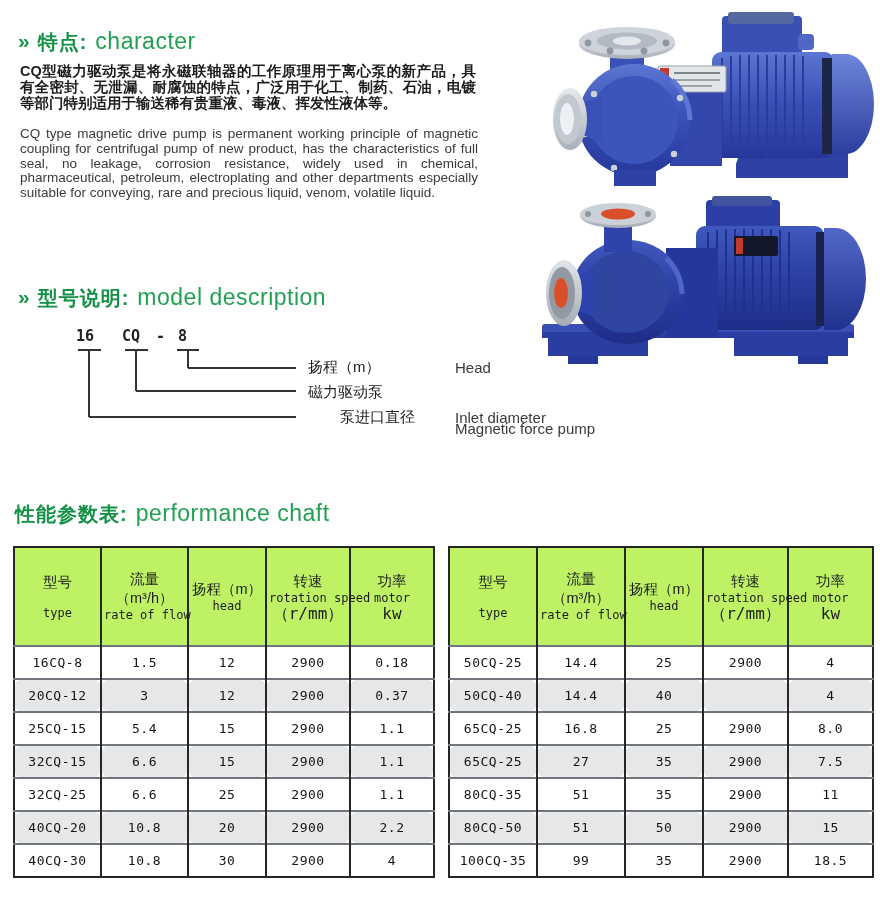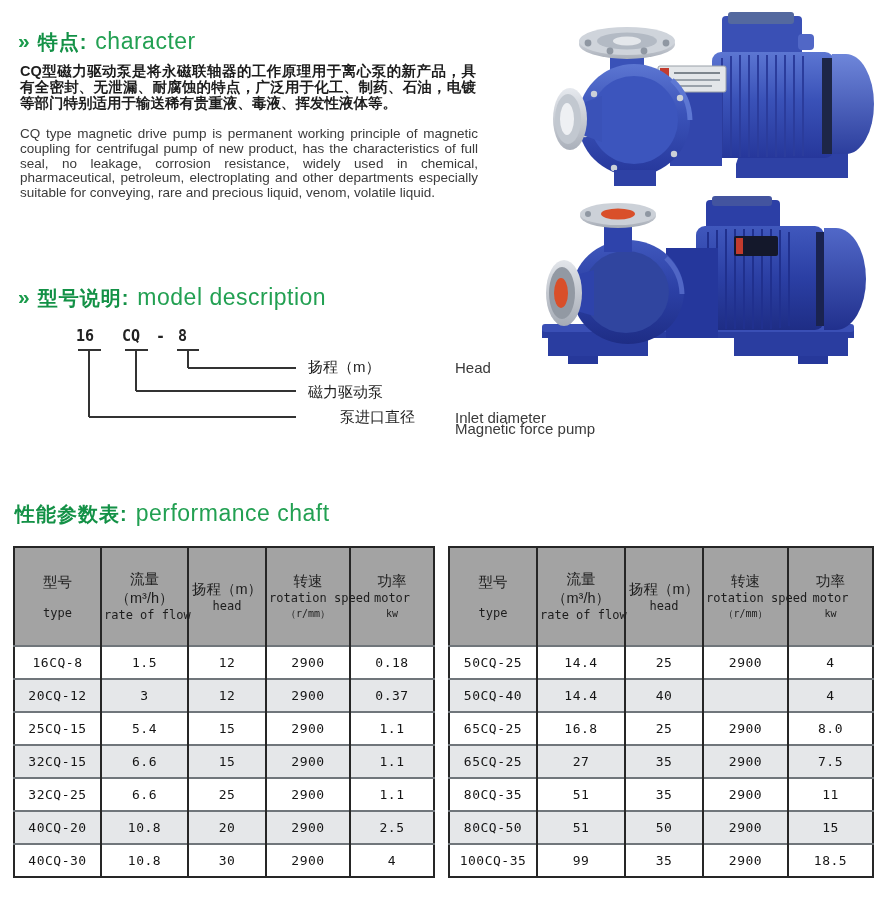--- a/index.html
+++ b/index.html
@@ -25,33 +25,33 @@
   }
   
   .code-part { position:absolute; font-family:"DejaVu Sans Mono", monospace; font-size:15px; font-weight:600; color:#222; text-align:left; }
   .diag-label-zh { position:absolute; font-size:15px; font-weight:500; color:#1f1f1f; white-space:nowrap; }
   .diag-label-en { position:absolute; font-size:15px; color:#3a3a3a; white-space:nowrap; }
   .diag-lines { position:absolute; left:0; top:300px; }
   
   .tbl-wrap { position:absolute; top:546px; }
   .perf-table { border-collapse:collapse; border:2px solid #262626; background:#fff; table-layout:fixed; }
   .perf-table th {
-    background:#a3a3a3; height:99px; vertical-align:middle; text-align:center;
+    background:#bef264; height:99px; vertical-align:middle; text-align:center;
     border-left:2px solid #262626; font-weight:normal; padding:2px;
   }
   .perf-table td {
     height:33px; text-align:center; vertical-align:middle;
     border-left:2px solid #262626; border-top:2px solid #70767b;
     font-family:"DejaVu Sans Mono", monospace; font-size:13px; color:#151515; letter-spacing:0.5px;
   }
   .perf-table th:first-child, .perf-table td:first-child { border-left:none; }
-  .perf-table tr.alt td { background:#e5e7e9; }
+  .perf-table tr.alt td { background:#e5e7e9;border-radius:9px; }
   .th-zh  { font-size:14.5px; color:#1d1d1d; line-height:19px; }
   .th-en  { font-family:"DejaVu Sans Mono", monospace; font-size:12px; color:#1d1d1d; line-height:15px; white-space:nowrap; }
-  .th-sub { font-size:10px; color:#1d1d1d; line-height:16px; font-family:"DejaVu Sans Mono", monospace; }
+  .th-sub { font-size:16px; color:#1d1d1d; line-height:16px; font-family:"DejaVu Sans Mono", monospace; }
   .th-gap .th-zh { margin-bottom:14px; }
   
   .pump { position:absolute; }
 </style>
 </head>
 <body>
 
 <div class="page">
 
   <div class="heading" style="left:18px; top:28px;">
@@ -303,21 +303,21 @@
             <td>6.6</td>
             <td>25</td>
             <td>2900</td>
             <td>1.1</td>
           </tr>
           <tr class="alt">
             <td>40CQ-20</td>
             <td>10.8</td>
             <td>20</td>
             <td>2900</td>
-            <td>2.5</td>
+            <td>2.2</td>
           </tr>
           <tr>
             <td>40CQ-30</td>
             <td>10.8</td>
             <td>30</td>
             <td>2900</td>
             <td>4</td>
           </tr>
         </tbody>
     </table>

